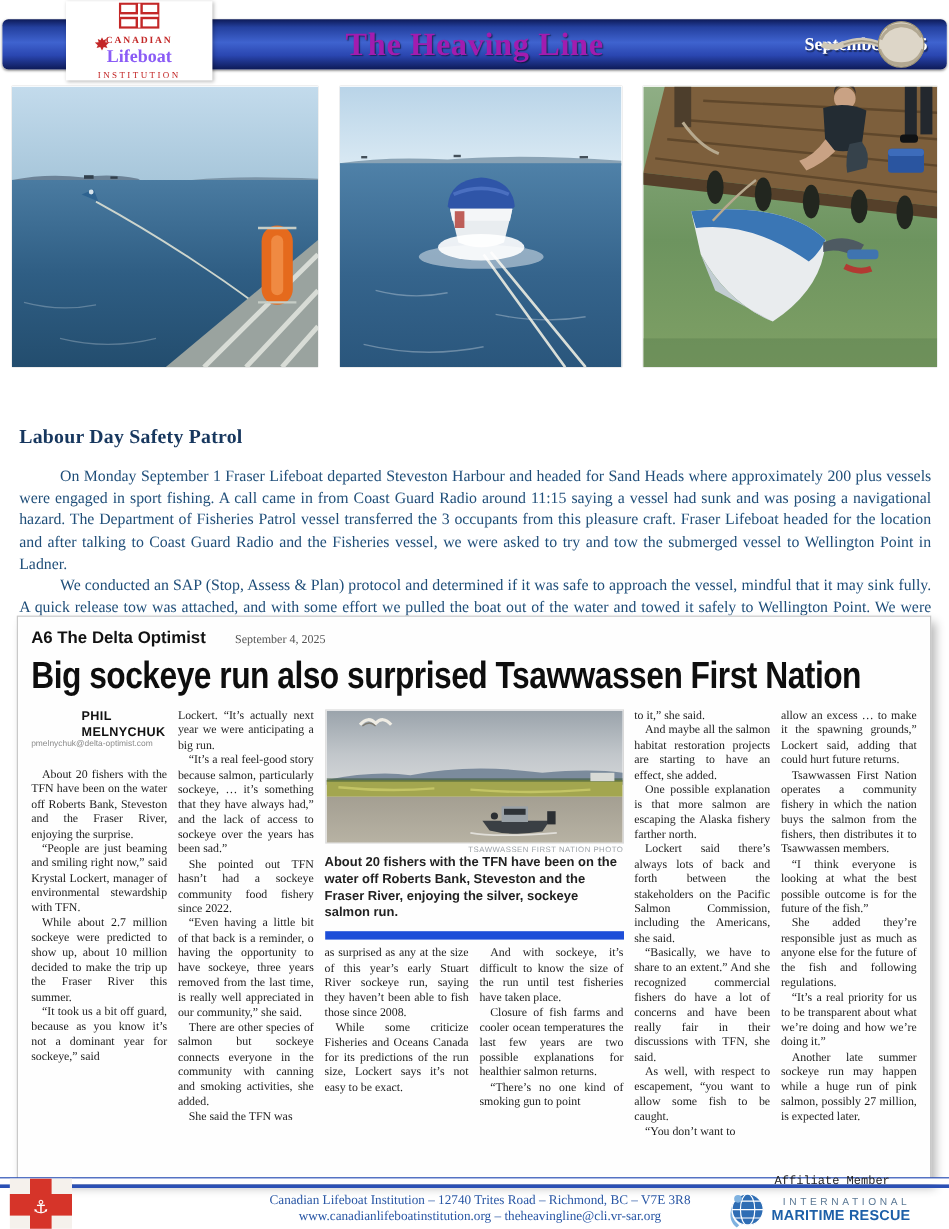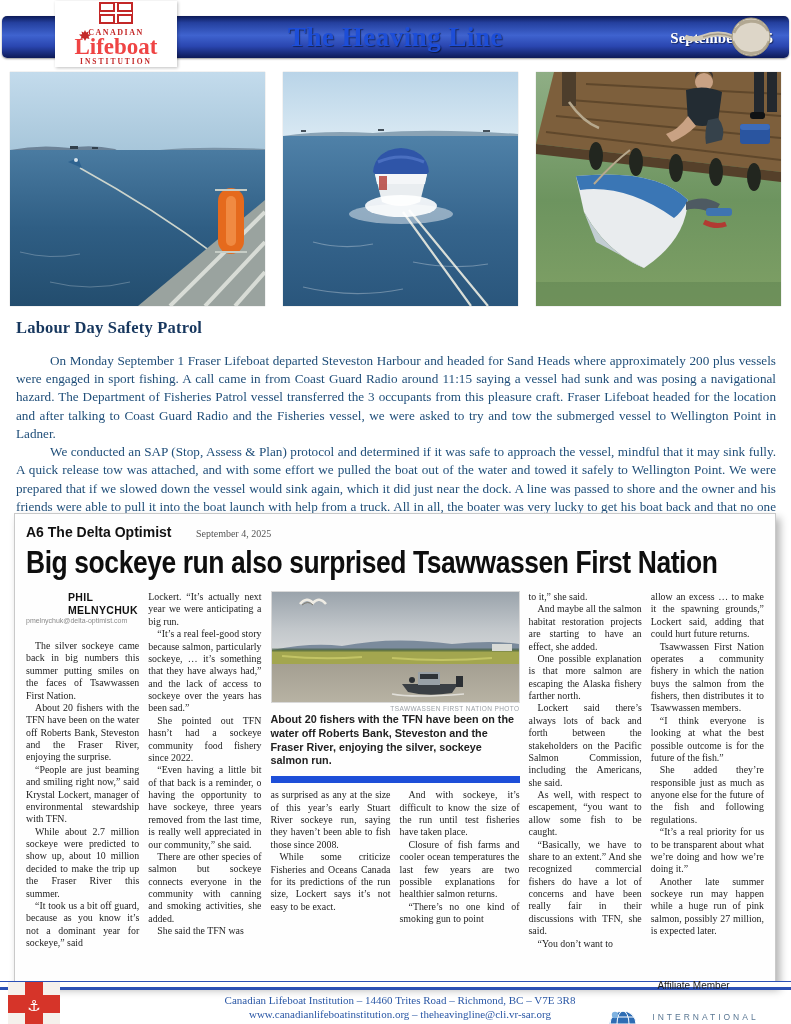--- a/index.html
+++ b/index.html
@@ -7,44 +7,44 @@
               font-family:"Liberation Serif", serif; }
   .page { position:relative; width:791px; height:1024px; background:#fff; }
 
   
   .header { position:relative; height:66px; }
   .banner { position:absolute; left:2px; right:2px; top:16px; height:42px;
             border-radius:5px;
             background:linear-gradient(180deg,#0d1a57 0%,#24409e 16%,#3f63cf 46%,#2a46b0 72%,#0d1a57 100%);
             box-shadow:0 1px 2px rgba(0,0,0,.4); }
   .banner-title { position:absolute; width:100%; top:22px; text-align:center;
-            color:#1d4ed8; font-weight:bold; font-size:27px; letter-spacing:.5px;
+            color:#a21caf; font-weight:bold; font-size:27px; letter-spacing:.5px;
             text-shadow:1px 1px 1px rgba(0,0,0,.5); }
   .banner-date { position:absolute; right:18px; top:30px; color:#fff; font-weight:bold;
             font-size:15px; text-shadow:1px 1px 1px rgba(0,0,0,.5); }
   .knot { position:absolute; left:493px; top:15px; }
   .logo-box { position:absolute; left:55px; top:1px; width:122px; height:66px;
             background:#fff; box-shadow:1px 1px 3px rgba(0,0,0,.25);
             text-align:center; padding-top:1px; }
   .logo-canadian { color:#c32727; font-size:8px; font-weight:bold; letter-spacing:1.5px; }
-  .logo-lifeboat { color:#ef4444; font-size:23px; font-weight:bold; line-height:20px;
+  .logo-lifeboat { color:#8b5cf6; font-size:15px; font-weight:bold; line-height:20px;
             font-family:"Liberation Serif",serif; position:relative;text-align:center; }
-  .logo-inst { color:#c32727; font-size:7.5px; font-weight:bold; letter-spacing:2px; }
+  .logo-inst { color:#c32727; font-size:7.5px; font-weight:normal; letter-spacing:2px; }
   .logo-leaf { position:absolute; left:24px; top:-7px; }
 
   
   .photos { position:absolute; top:72px; left:10px; width:771px; height:234px;
             display:flex; gap:18px; }
   .photo { height:234px; overflow:hidden; box-shadow:0 0 1px rgba(0,0,0,.3); }
   .photo svg { display:block; }
 
   
   .article { position:absolute; top:318px; left:16px; width:760px; color:#1f4e79; }
   .article h2 { font-size:16.5px; letter-spacing:.2px; color:#17375e; margin-bottom:14px;
-            font-family:"Liberation Serif",serif; }
+            font-family:"Liberation Serif",serif;margin-top:36px; }
   .article p { font-size:13.2px; line-height:1.38; text-align:justify; text-indent:34px; }
 
   
   .clip { position:absolute; top:513px; left:14px; width:762px; height:472px;
           background:#fefefe; border:1px solid #c9c9c9;
           box-shadow:4px 5px 8px rgba(0,0,0,.30); padding:9px 11px 6px 11px;
           font-family:"Liberation Serif",serif; color:#1c1c1c; }
   .masthead { font-family:"Liberation Sans",sans-serif; margin-bottom:3px; }
   .masthead .pg { font-weight:bold; font-size:14px; color:#111; }
   .masthead .dt { font-size:10px; color:#555; margin-left:20px; font-family:"Liberation Serif",serif; }
@@ -69,22 +69,22 @@
   .np-sub .np-col { flex:1; }
 
   
   .footer { position:absolute; bottom:0; left:0; width:791px; height:37px;
           border-top:3px solid #2b50b5; box-shadow:0 -5px 0 #fff, 0 -6px 0 #2b50b5; }
   .foot-flag { position:absolute; left:8px; top:-8px; }
   .foot-center { position:absolute; left:170px; width:460px; top:3px; text-align:center;
           color:#2a57a5; font-size:11px; line-height:1.3; }
   .foot-right { position:absolute; right:10px; top:-10px; width:175px;
           font-family:"Liberation Sans",sans-serif; }
-  .affiliate { text-align:center; font-family:Liberation Sans, sans-serif; font-size:10px;
-          color:#222; margin-bottom:17px; }
+  .affiliate { text-align:center; font-family:Liberation Mono, monospace; font-size:10px;
+          color:#222; margin-bottom:1px; }
   .imr { display:flex; align-items:center; gap:5px; }
   .imr-text1 { font-size:8.5px; letter-spacing:3px; color:#5b7894;text-align:right; }
   .imr-text2 { font-size:12px; font-weight:bold; color:#1d5fa8; letter-spacing:.2px; }
 </style>
 </head>
 <body>
 
 <div class="page">
 
   <div class="header">
@@ -242,21 +242,20 @@
       <span class="pg">A6 The Delta Optimist</span>
       <span class="dt">September 4, 2025</span>
     </div>
     <div class="headline">Big sockeye run also surprised Tsawwassen First Nation</div>
 
     <div class="np-body">
 
       <div class="np-col">
         <div class="byline-author">PHIL MELNYCHUK</div>
         <div class="byline-email">pmelnychuk@delta-optimist.com</div>
-        <p>The silver sockeye came back in big numbers this summer putting smiles on the faces of Tsawwassen First Nation.</p>
         <p>About 20 fishers with the TFN have been on the water off Roberts Bank, Steveston and the Fraser River, enjoying the surprise.</p>
         <p>“People are just beaming and smiling right now,” said Krystal Lockert, manager of environmental stewardship with TFN.</p>
         <p>While about 2.7 million sockeye were predicted to show up, about 10 million decided to make the trip up the Fraser River this summer.</p>
         <p>“It took us a bit off guard, because as you know it’s not a dominant year for sockeye,” said</p>
       </div>
 
       <div class="np-col">
         <p class="cont">Lockert. “It’s actually next year we were anticipating a big run.</p>
         <p>“It’s a real feel-good story because salmon, particularly sockeye, … it’s something that they have always had,” and the lack of access to sockeye over the years has been sad.”</p>
         <p>She pointed out TFN hasn’t had a sockeye community food fishery since 2022.</p>
@@ -311,22 +310,22 @@
             <p>“There’s no one kind of smoking gun to point</p>
           </div>
         </div>
       </div>
 
       <div class="np-col">
         <p class="cont">to it,” she said.</p>
         <p>And maybe all the salmon habitat restoration projects are starting to have an effect, she added.</p>
         <p>One possible explanation is that more salmon are escaping the Alaska fishery farther north.</p>
         <p>Lockert said there’s always lots of back and forth between the stakeholders on the Pacific Salmon Commission, including the Americans, she said.</p>
+        <p>“Basically, we have to share to an extent.” And she recognized commercial fishers do have a lot of concerns and have been really fair in their discussions with TFN, she said.</p>
         <p>As well, with respect to escapement, “you want to allow some fish to be caught.</p>
-        <p>“Basically, we have to share to an extent.” And she recognized commercial fishers do have a lot of concerns and have been really fair in their discussions with TFN, she said.</p>
         <p>“You don’t want to</p>
       </div>
 
       <div class="np-col">
         <p class="cont">allow an excess … to make it the spawning grounds,” Lockert said, adding that could hurt future returns.</p>
         <p>Tsawwassen First Nation operates a community fishery in which the nation buys the salmon from the fishers, then distributes it to Tsawwassen members.</p>
         <p>“I think everyone is looking at what the best possible outcome is for the future of the fish.”</p>
         <p>She added they’re responsible just as much as anyone else for the future of the fish and following regulations.</p>
         <p>“It’s a real priority for us to be transparent about what we’re doing and how we’re doing it.”</p>
         <p>Another late summer sockeye run may happen while a huge run of pink salmon, possibly 27 million, is expected later.</p>
@@ -338,21 +337,21 @@
   <div class="footer">
     <div class="foot-flag">
       <svg width="52" height="44" viewBox="0 0 52 44">
         <rect x="0" y="0" width="52" height="44" fill="#f5f1ec"></rect>
         <rect x="17" y="0" width="18" height="44" fill="#d63429"></rect>
         <rect x="0" y="13" width="52" height="18" fill="#d63429"></rect>
         <text x="26" y="29" font-size="15" text-anchor="middle" fill="#ffffff" font-family="DejaVu Sans, sans-serif">⚓</text>
       </svg>
     </div>
     <div class="foot-center">
-      <div>Canadian Lifeboat Institution – 14460 Trites Road – Richmond, BC – V7E 3R8</div>
+      <div>Canadian Lifeboat Institution – 12740 Trites Road – Richmond, BC – V7E 3R8</div>
       <div>www.canadianlifeboatinstitution.org – theheavingline@cli.vr-sar.org</div>
     </div>
     <div class="foot-right">
       <div class="affiliate">Affiliate Member</div>
       <div class="imr">
         <svg width="32" height="32" viewBox="0 0 32 32">
           <circle cx="17" cy="16" r="13" fill="#2e6db4"></circle>
           <ellipse cx="17" cy="16" rx="13" ry="13" fill="none" stroke="#ffffff" stroke-width="1"></ellipse>
           <ellipse cx="17" cy="16" rx="6" ry="13" fill="none" stroke="#ffffff" stroke-width="1"></ellipse>
           <path d="M4,16 L30,16 M6,9 L28,9 M6,23 L28,23" stroke="#ffffff" stroke-width="1"></path>

